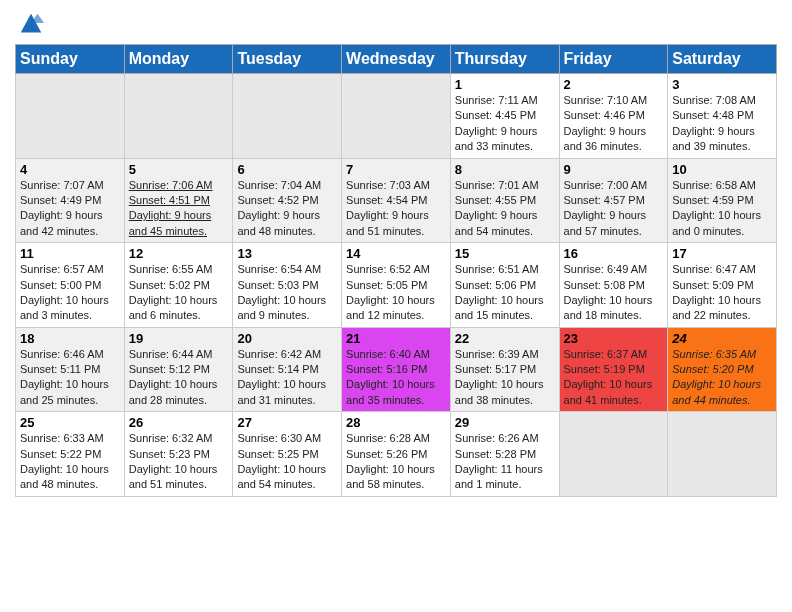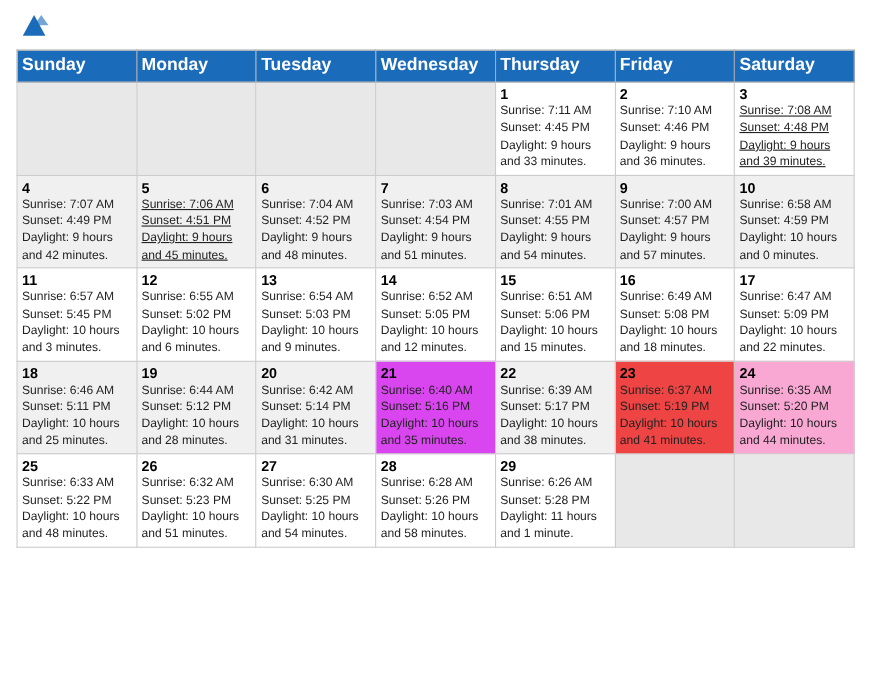--- a/index.html
+++ b/index.html
@@ -141,21 +141,21 @@
           </td>
           <td>
             <span class="day-num">2</span>
             <div class="day-info" style="white-space: pre-line;">Sunrise: 7:10 AM
 Sunset: 4:46 PM
 Daylight: 9 hours
 and 36 minutes.</div>
           </td>
           <td>
             <span class="day-num">3</span>
-            <div class="day-info" style="white-space: pre-line; text-decoration: underline;">Sunrise: 7:08 AM
+            <div class="day-info" style="white-space: pre-line;">Sunrise: 7:08 AM
 Sunset: 4:48 PM
 Daylight: 9 hours
 and 39 minutes.</div>
           </td>
         </tr>
         <tr>
           <td style="background: rgb(240, 240, 240);">
             <span class="day-num">4</span>
             <div class="day-info" style="white-space: pre-line;">Sunrise: 7:07 AM
 Sunset: 4:49 PM
@@ -202,21 +202,21 @@
             <div class="day-info" style="white-space: pre-line;">Sunrise: 6:58 AM
 Sunset: 4:59 PM
 Daylight: 10 hours
 and 0 minutes.</div>
           </td>
         </tr>
         <tr>
           <td>
             <span class="day-num">11</span>
             <div class="day-info" style="white-space: pre-line;">Sunrise: 6:57 AM
-Sunset: 5:45 PM
+Sunset: 5:00 PM
 Daylight: 10 hours
 and 3 minutes.</div>
           </td>
           <td>
             <span class="day-num">12</span>
             <div class="day-info" style="white-space: pre-line;">Sunrise: 6:55 AM
 Sunset: 5:02 PM
 Daylight: 10 hours
 and 6 minutes.</div>
           </td>
@@ -292,21 +292,21 @@
 Daylight: 10 hours
 and 38 minutes.</div>
           </td>
           <td style="background: #ef4444;">
             <span class="day-num">23</span>
             <div class="day-info" style="white-space: pre-line;">Sunrise: 6:37 AM
 Sunset: 5:19 PM
 Daylight: 10 hours
 and 41 minutes.</div>
           </td>
-          <td style="background: #f9a8d4;">
+          <td style="background: #f97316; font-style: italic;">
             <span class="day-num">24</span>
             <div class="day-info" style="white-space: pre-line;">Sunrise: 6:35 AM
 Sunset: 5:20 PM
 Daylight: 10 hours
 and 44 minutes.</div>
           </td>
         </tr>
         <tr>
           <td>
             <span class="day-num">25</span>

